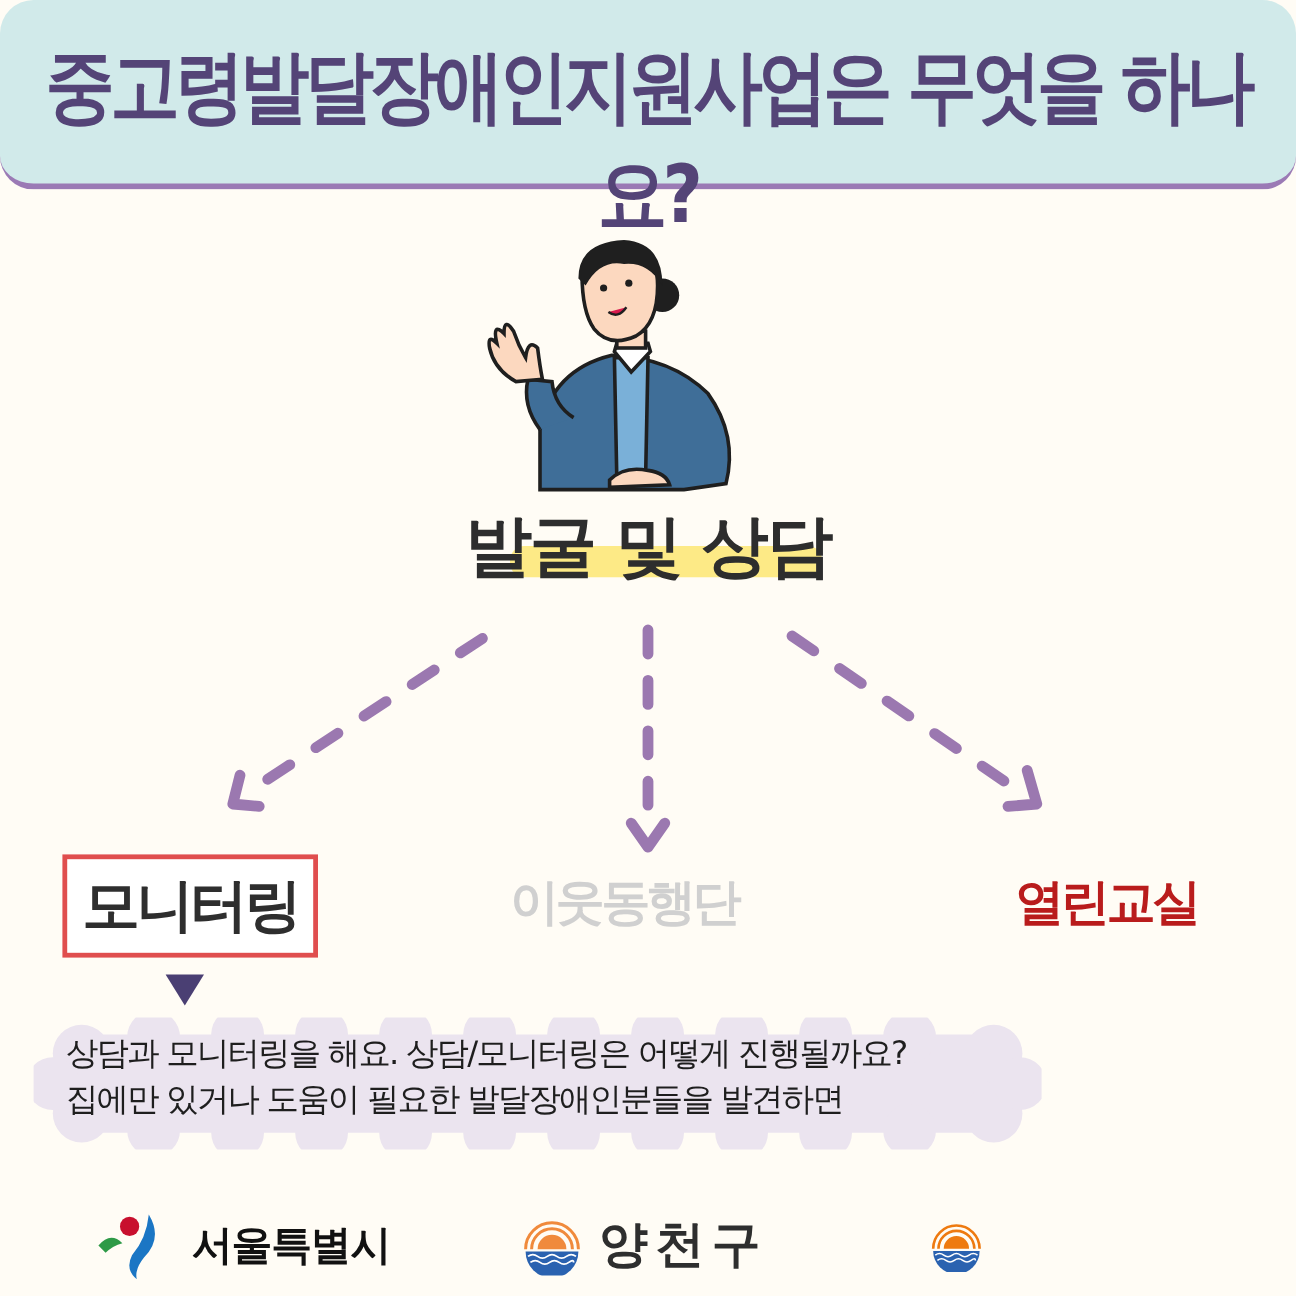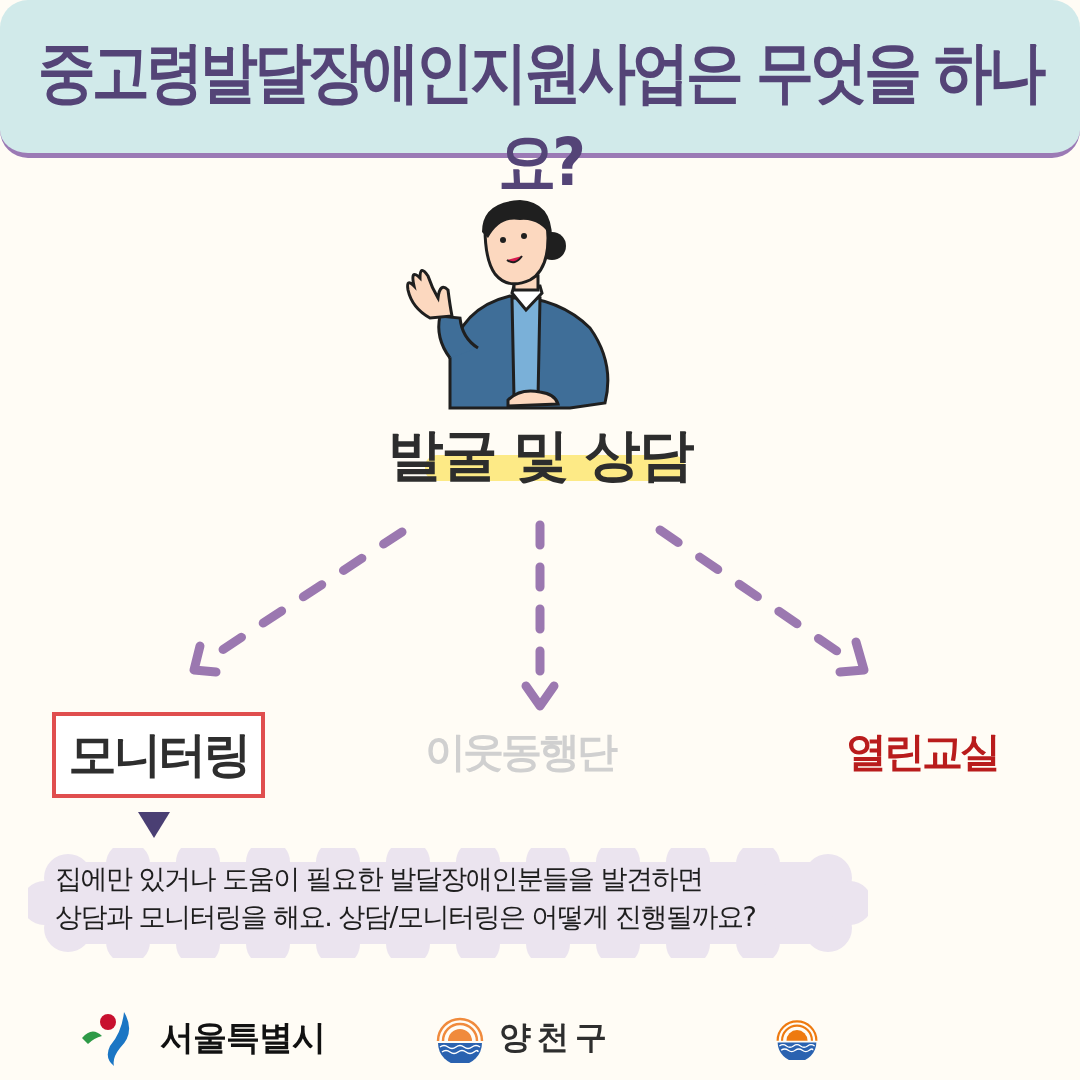--- a/index.html
+++ b/index.html
@@ -16,21 +16,21 @@
   .opt-2 { left:425px; color:#d0d0d0; }
   .opt-3 { left:846px; color:#b91c1c; }
   .pointer { position:absolute; left:138px; top:812px; width:0; height:0; border-left:16px solid transparent; border-right:16px solid transparent; border-top:26px solid #4a3f73; }
   .cloud { position:absolute; left:28px; top:848px; width:840px; height:110px; }
   .cloud-text { position:absolute; left:55px; top:860px; width:820px; font-size:27px; line-height:38px; color:#1e1e1e; letter-spacing:-1.5px; }
   .logo { position:absolute; top:1005px; height:65px; display:flex; align-items:center; }
   .logo-seoul { left:80px; }
   .logo-yc { left:435px; }
   .logo-hn { left:775px; }
   .logo-text-seoul { font-size:34px; font-weight:bold; color:#111; letter-spacing:-1px; margin-left:24px; }
-  .logo-text-yc { font-size:32px; font-weight:bold; color:#2e2e2e; letter-spacing:6px; margin-left:14px; }
+  .logo-text-yc { font-size:41px; font-weight:bold; color:#2e2e2e; letter-spacing:6px; margin-left:14px; }
   .logo-text-hn { font-size:30px; font-weight:bold; color:#1e3f99; letter-spacing:-1px; margin-left:6px; font-style:italic; }
 </style>
 </head>
 <body>
 
 <div class="header">
   <div class="header-title">중고령발달장애인지원사업은 무엇을 하나요?</div>
 </div>
 
 <svg class="figure" viewBox="0 0 230 220">
@@ -117,22 +117,22 @@
       <circle cx="520" cy="96" r="22"></circle>
       <circle cx="590" cy="96" r="22"></circle>
     <circle cx="660" cy="96" r="22"></circle>
       <circle cx="730" cy="94" r="22"></circle>
       <circle cx="800" cy="80" r="24"></circle>
     <circle cx="16" cy="55" r="22"></circle>
       <circle cx="822" cy="55" r="22"></circle>
   </g>
 </svg>
 <div class="cloud-text">
+  <div>상담과 모니터링을 해요. 상담/모니터링은 어떻게 진행될까요?</div>
   <div>집에만 있거나 도움이 필요한 발달장애인분들을 발견하면</div>
-  <div>상담과 모니터링을 해요. 상담/모니터링은 어떻게 진행될까요?</div>
 </div>
 
 <div class="logo logo-seoul">
   <svg width="56" height="60" viewBox="0 0 56 60">
     <circle cx="28" cy="14" r="8" fill="#c8102e"></circle>
     <path d="M2 30 Q12 18 22 28 Q14 30 8 36 Z" fill="#2e9a47"></path>
     <path d="M44 4 Q56 24 40 40 Q32 50 34 58 Q24 50 30 38 Q42 24 44 4 Z" fill="#1b76c4"></path>
   </svg>
   <span class="logo-text-seoul">서울특별시</span>
 </div>

